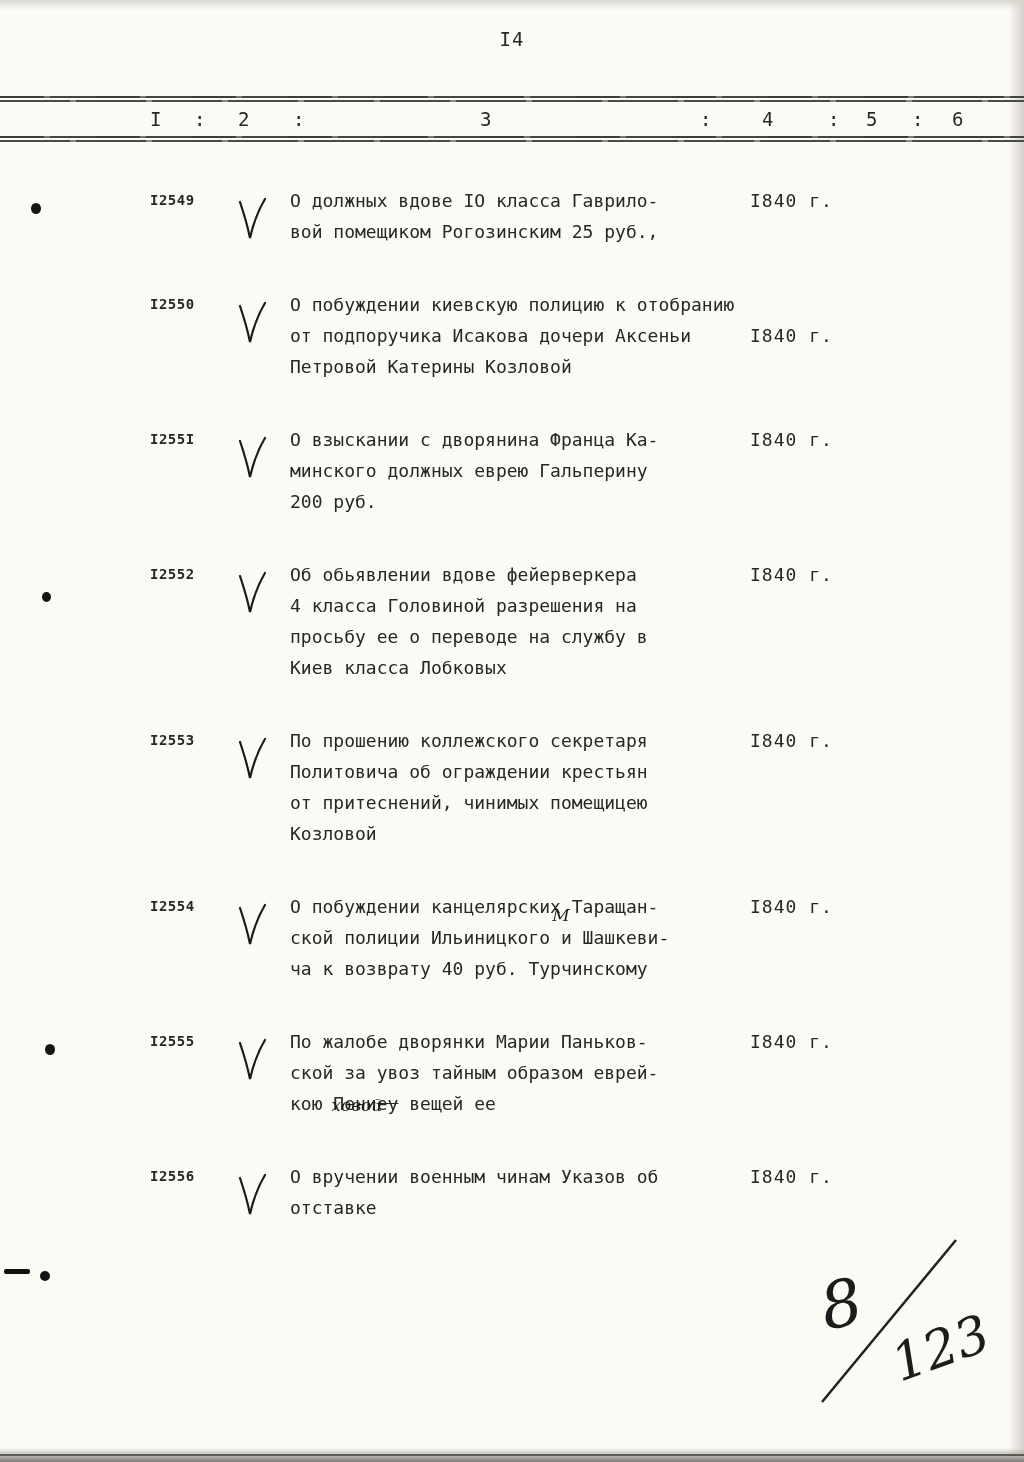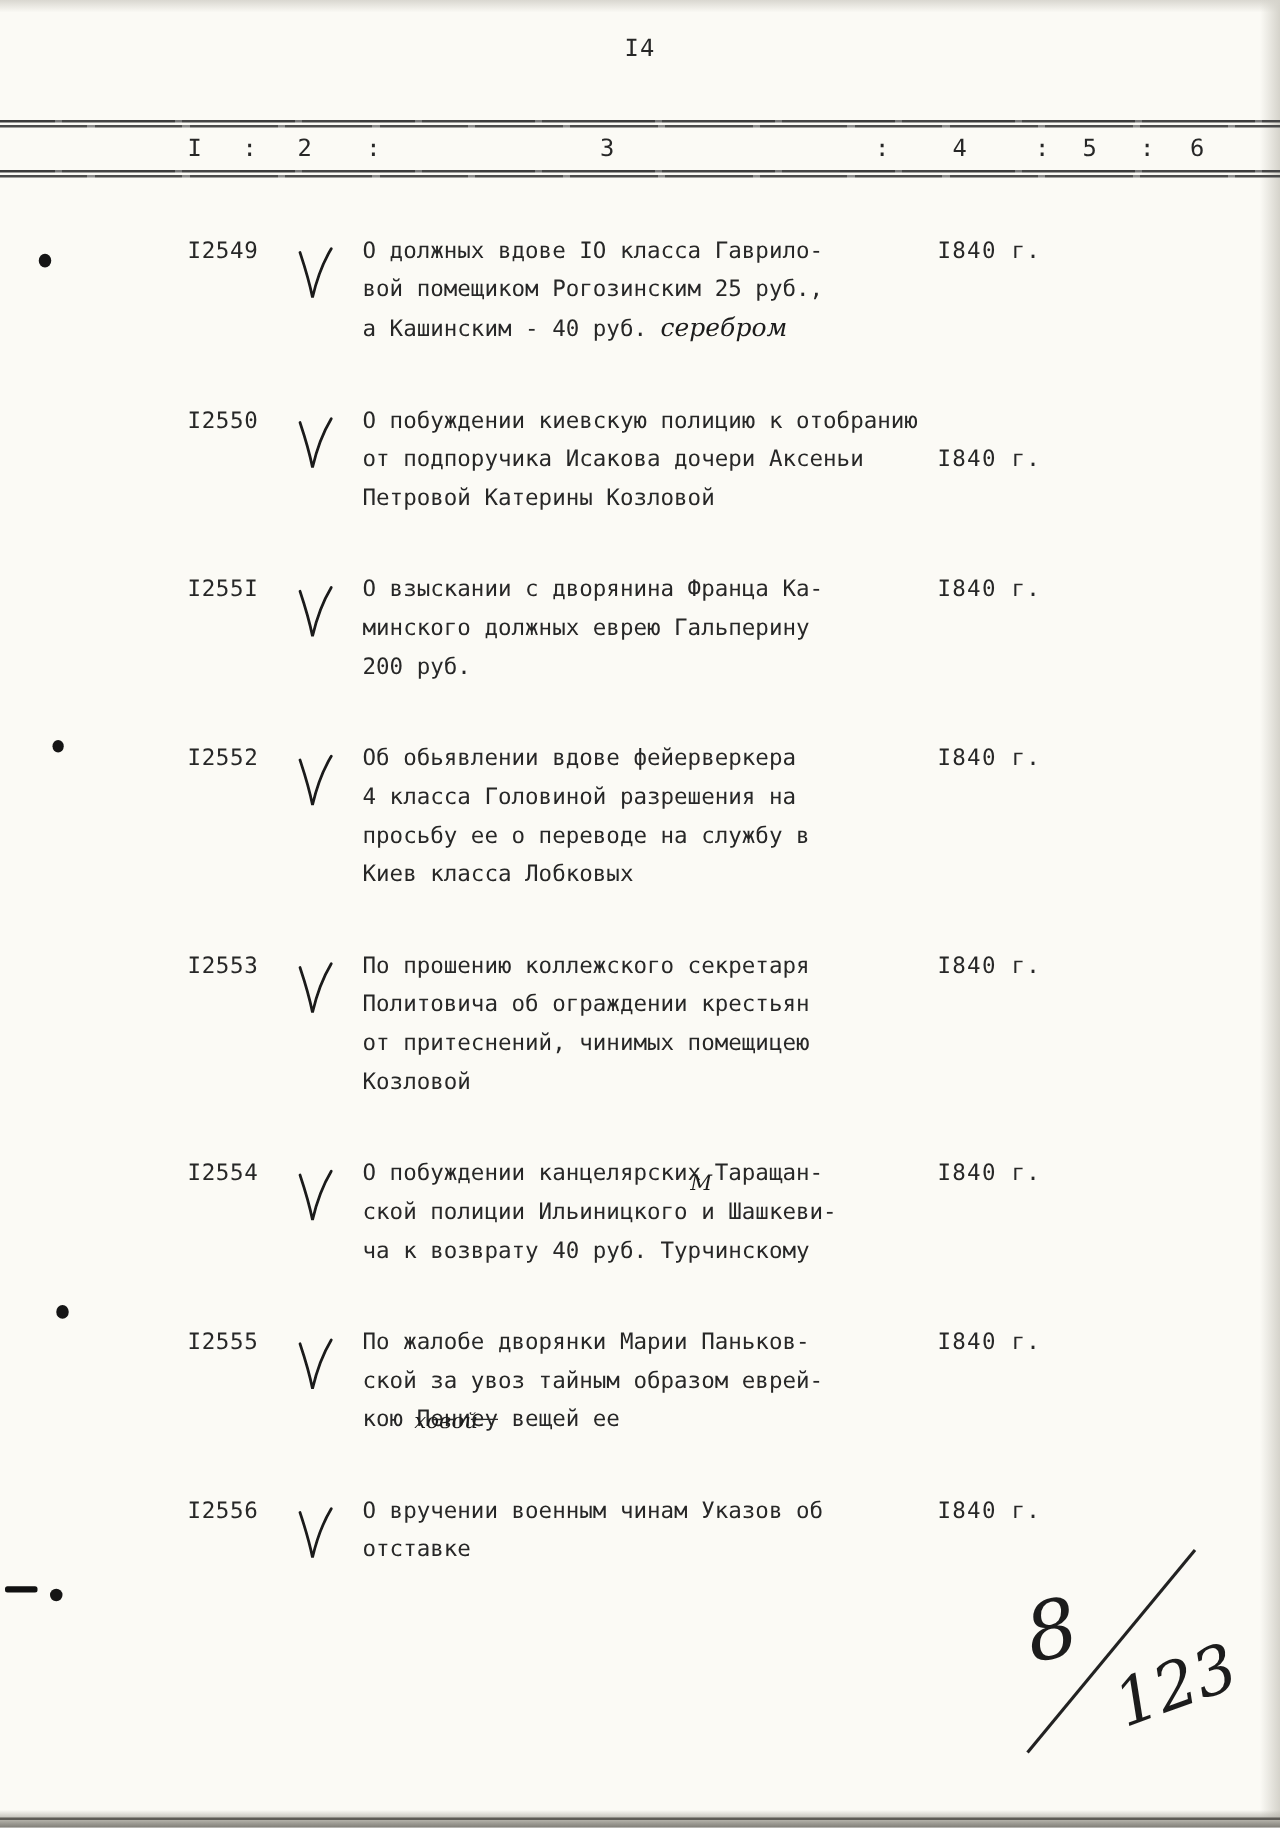--- a/index.html
+++ b/index.html
@@ -44,21 +44,21 @@
   .header-cells span:nth-child(6){left:700px;}
   .header-cells span:nth-child(7){left:762px;}
   .header-cells span:nth-child(8){left:828px;}
   .header-cells span:nth-child(9){left:866px;}
   .header-cells span:nth-child(10){left:912px;}
   .header-cells span:nth-child(11){left:952px;}
 
   
   .entries{position:absolute;top:185px;left:150px;right:0;}
   .entry{display:flex;align-items:flex-start;margin-bottom:42px;}
-  .entry-number{width:78px;font-size:18px;letter-spacing:0.5px;line-height:31px;}
+  .entry-number{width:78px;font-size:14px;letter-spacing:0.5px;line-height:31px;font-weight:bold;}
   .entry-check{width:62px;position:relative;}
   .entry-check svg{display:block;margin-top:12px;margin-left:8px;}
   .entry-desc{width:460px;font-size:18px;line-height:31px;}
   .line{position:relative;white-space:pre;}
   .entry-year{font-size:18px;letter-spacing:1px;line-height:31px;text-align:right;}
 
   .hand{
     font-family:"DejaVu Serif","Liberation Serif",serif;
     font-style:italic;font-size:20px;color:#1c1c1c;letter-spacing:0;
   }
@@ -109,21 +109,20 @@
       <div class="entry">
     <div class="entry-number">I2549</div>
     <div class="entry-check">
       <svg width="32" height="46" viewBox="0 0 32 46">
         <path d="M4 5 C8 17, 12 31, 14 41 C17 28, 23 12, 29 2" fill="none" stroke="#1b1b1b" stroke-width="2.2" stroke-linecap="round"></path>
       </svg>
     </div>
     <div class="entry-desc">
           <div class="line">О должных вдове IО класса Гаврило-</div>
           <div class="line">вой помещиком Рогозинским 25 руб.,</div>
-          <div class="line"><span>а Кашинским - 40 руб. </span><span class="hand">серебром</span></div>
         </div>
     <div class="entry-year" style="margin-top: 0px;">I840 г.</div>
   </div>
       <div class="entry">
     <div class="entry-number">I2550</div>
     <div class="entry-check">
       <svg width="32" height="46" viewBox="0 0 32 46">
         <path d="M4 5 C8 17, 12 31, 14 41 C17 28, 23 12, 29 2" fill="none" stroke="#1b1b1b" stroke-width="2.2" stroke-linecap="round"></path>
       </svg>
     </div>

